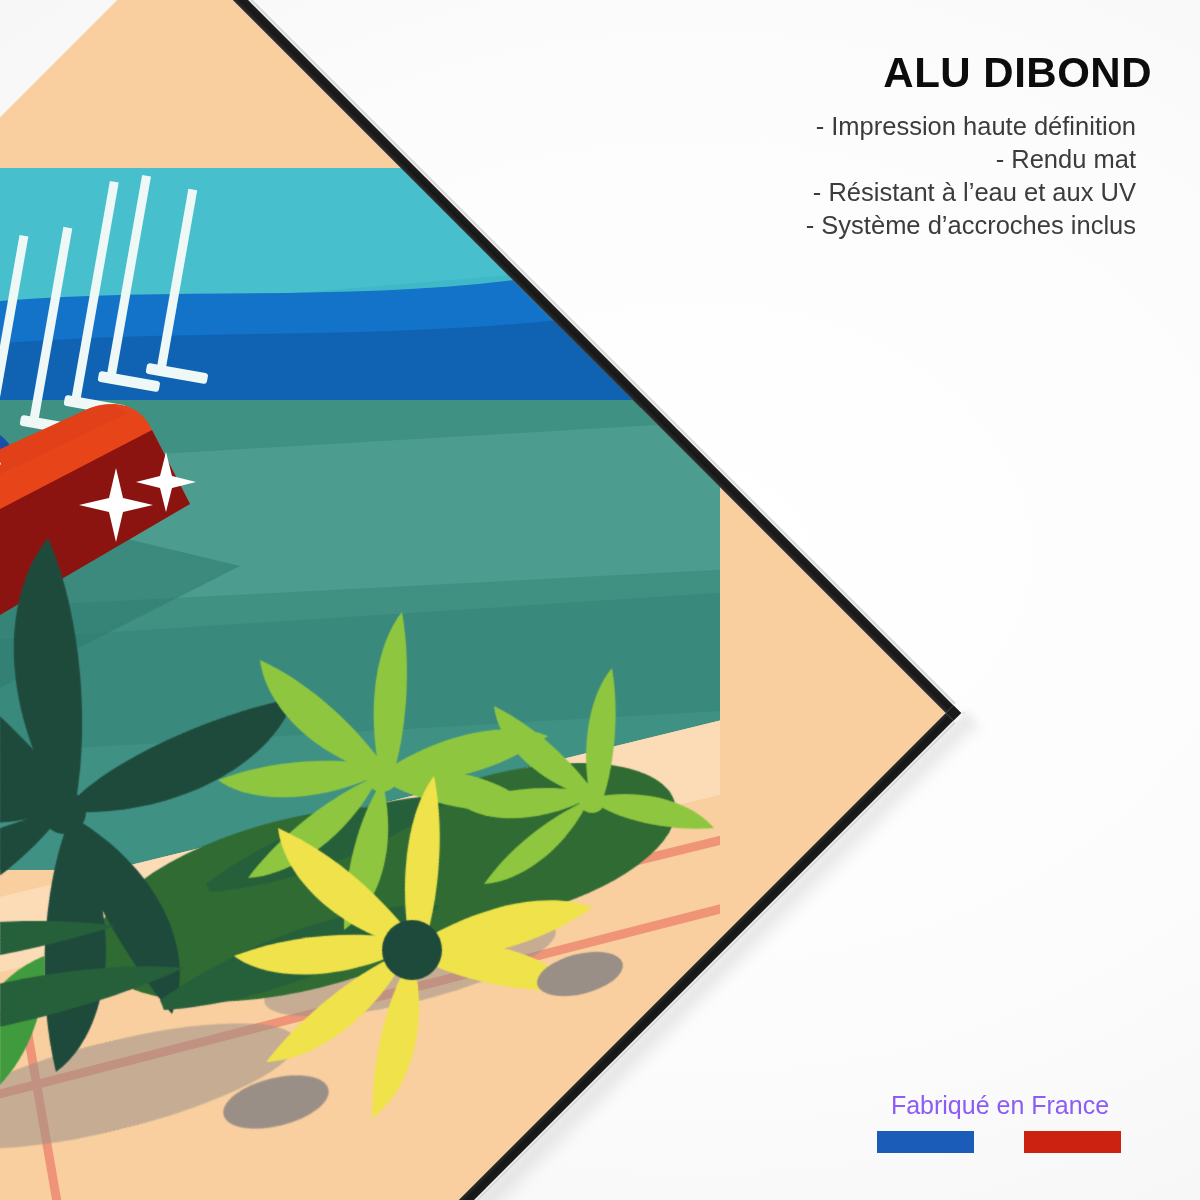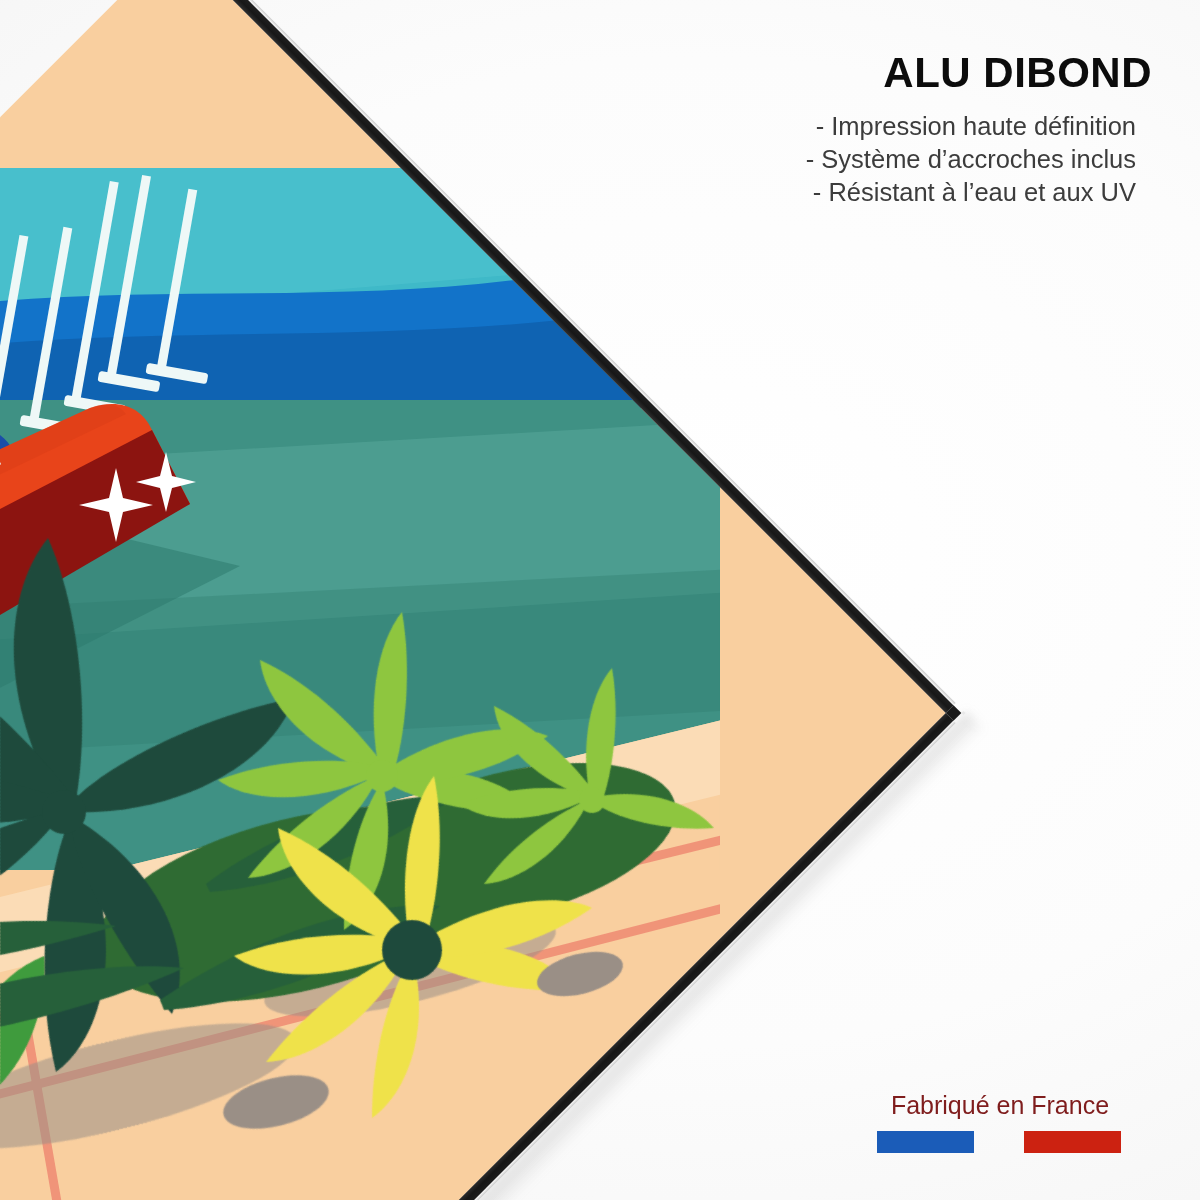--- a/index.html
+++ b/index.html
@@ -30,21 +30,21 @@
     padding-right:4px;
   }
   .bullets{list-style:none;margin:16px;padding:0;}
   .bullets li{
     font-size:25.5px;color:#3c3c3c;line-height:1.30;
     white-space:nowrap;padding-right:4px;
   }
 
   
   .mif{position:absolute;left:852px;top:1092px;width:296px;text-align:center;}
-  .mif-label{font-size:25px;color:#7f1d1d;line-height:1.1;white-space:nowrap;}
+  .mif-label{font-size:25px;color:#8b5cf6;line-height:1.1;white-space:nowrap;}
   .mif-flag{margin-top:11px;height:22px;position:relative;}
   .mif-flag i{position:absolute;top:0;height:22px;width:97px;display:block;}
   .mif-flag i.blue{left:25px;background:#1b5cb8;}
   .mif-flag i.red{left:172px;background:#cc2211;}
 
   
   .panel-wrap{
     position:absolute;left:-370px;top:168px;
     width:1090px;height:1090px;
     transform:rotate(-45deg);
@@ -351,22 +351,23 @@
     <div class="edge-core-r"></div>
     <div class="edge-alu-r"></div>
     <div class="edge-core-tip"></div>
     <div class="edge-alu-tip"></div>
   </div>
 
   <div class="txt-block">
     <h1 class="title">ALU DIBOND</h1>
     <ul class="bullets">
       <li>- Impression haute définition</li>
+      <li>- Rendu mat</li>
+      <li>- Résistant à l’eau et aux UV</li>
       <li>- Système d’accroches inclus</li>
-      <li>- Résistant à l’eau et aux UV</li>
     </ul>
   </div>
 
   <div class="mif">
     <div class="mif-label">Fabriqué en France</div>
     <div class="mif-flag">
       <i class="blue" style="background: rgb(27, 92, 184);"></i>
       <i class="red" style="background: rgb(204, 34, 17);"></i>
     </div>
   </div>

